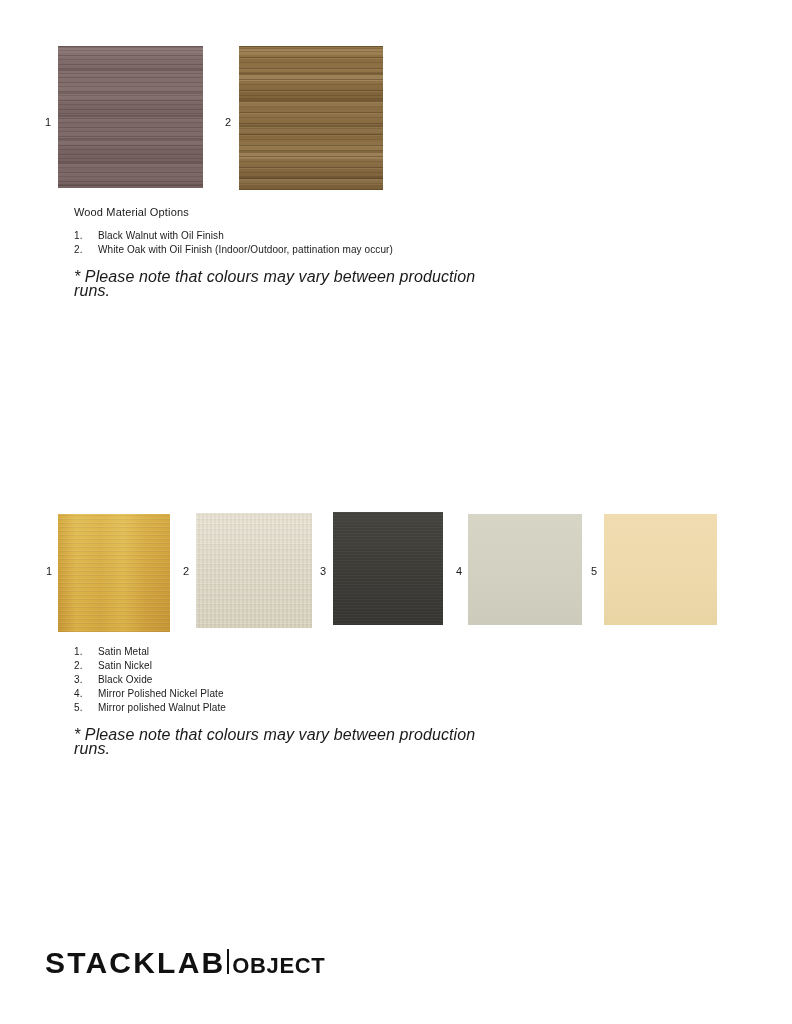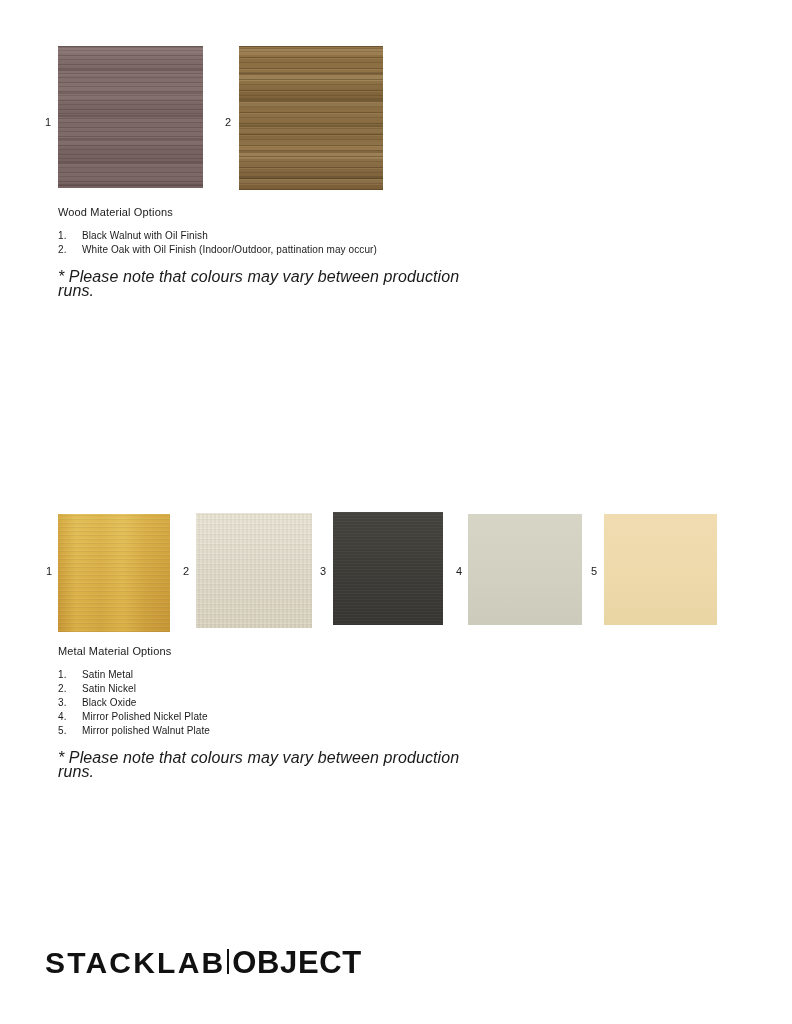--- a/index.html
+++ b/index.html
@@ -170,21 +170,21 @@
   }
   .metal-mirror-bronze {
     background-color: #eed9ab;
     background-image:
       linear-gradient(to bottom, #f0dcb0 0%, #eed9ab 60%, #e9d4a4 100%);
   }
 
   
   .section {
     position: absolute;
-    left: 58px;
+    left: 74px;
   }
   .section-heading {
     font-size: 11px;
     color: #1a1a1a;
     letter-spacing: 0.15px;
     margin: 0 0 11px 0;
     font-weight: normal;
   }
   .opt-list {
     list-style: none;
@@ -233,21 +233,21 @@
   .logo-divider {
     display: inline-block;
     width: 2px;
     height: 25px;
     background: #111111;
     margin: 0 3px 0 2px;
     position: relative;
     top: 1px;
   }
   .logo-object {
-    font-size: 31px;
+    font-size: 22px;
     font-weight: 700;
     letter-spacing: 0.6px;
     line-height: 1;
   }
 </style>
 </head>
 <body>
 
 <div class="page">
 
@@ -287,21 +287,20 @@
     <div class="swatch metal-black-oxide" style="left:333px; top:512px; width:110px; height:113px;"></div>
 
     <span class="num-label" style="left:456px; top:566px;">4</span>
     <div class="swatch metal-mirror-nickel" style="left:468px; top:514px; width:114px; height:111px;"></div>
 
     <span class="num-label" style="left:591px; top:566px;">5</span>
     <div class="swatch metal-mirror-bronze" style="left:604px; top:514px; width:113px; height:111px;"></div>
   </div>
 
   <div class="section" style="top:645px; width:430px;">
-    <p class="section-heading">Metal Material Options</p>
 
     <ul class="opt-list">
       <li class="opt-row">
         <span class="opt-num">1.</span>
         <span class="opt-text">Satin Metal</span>
       </li>
       <li class="opt-row">
         <span class="opt-num">2.</span>
         <span class="opt-text">Satin Nickel</span>
       </li>

